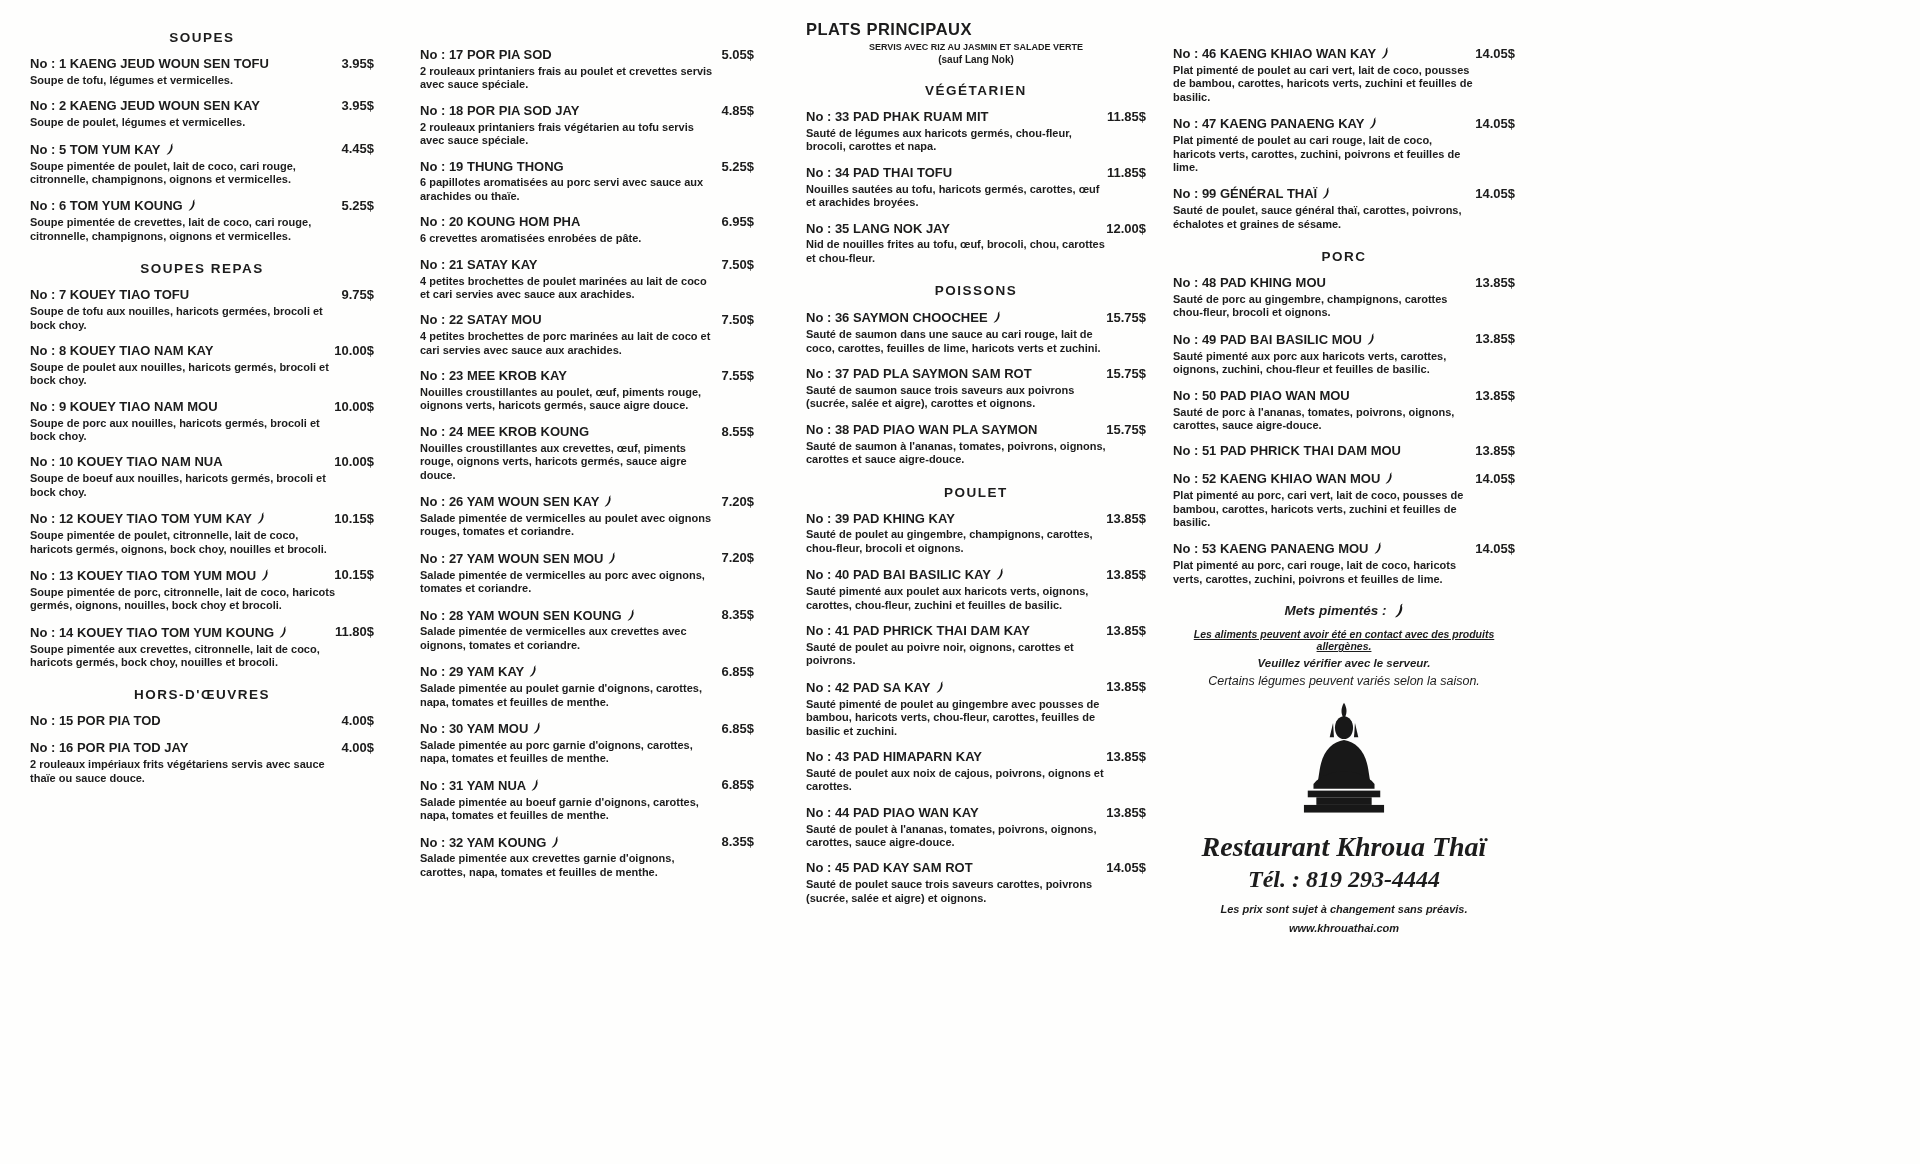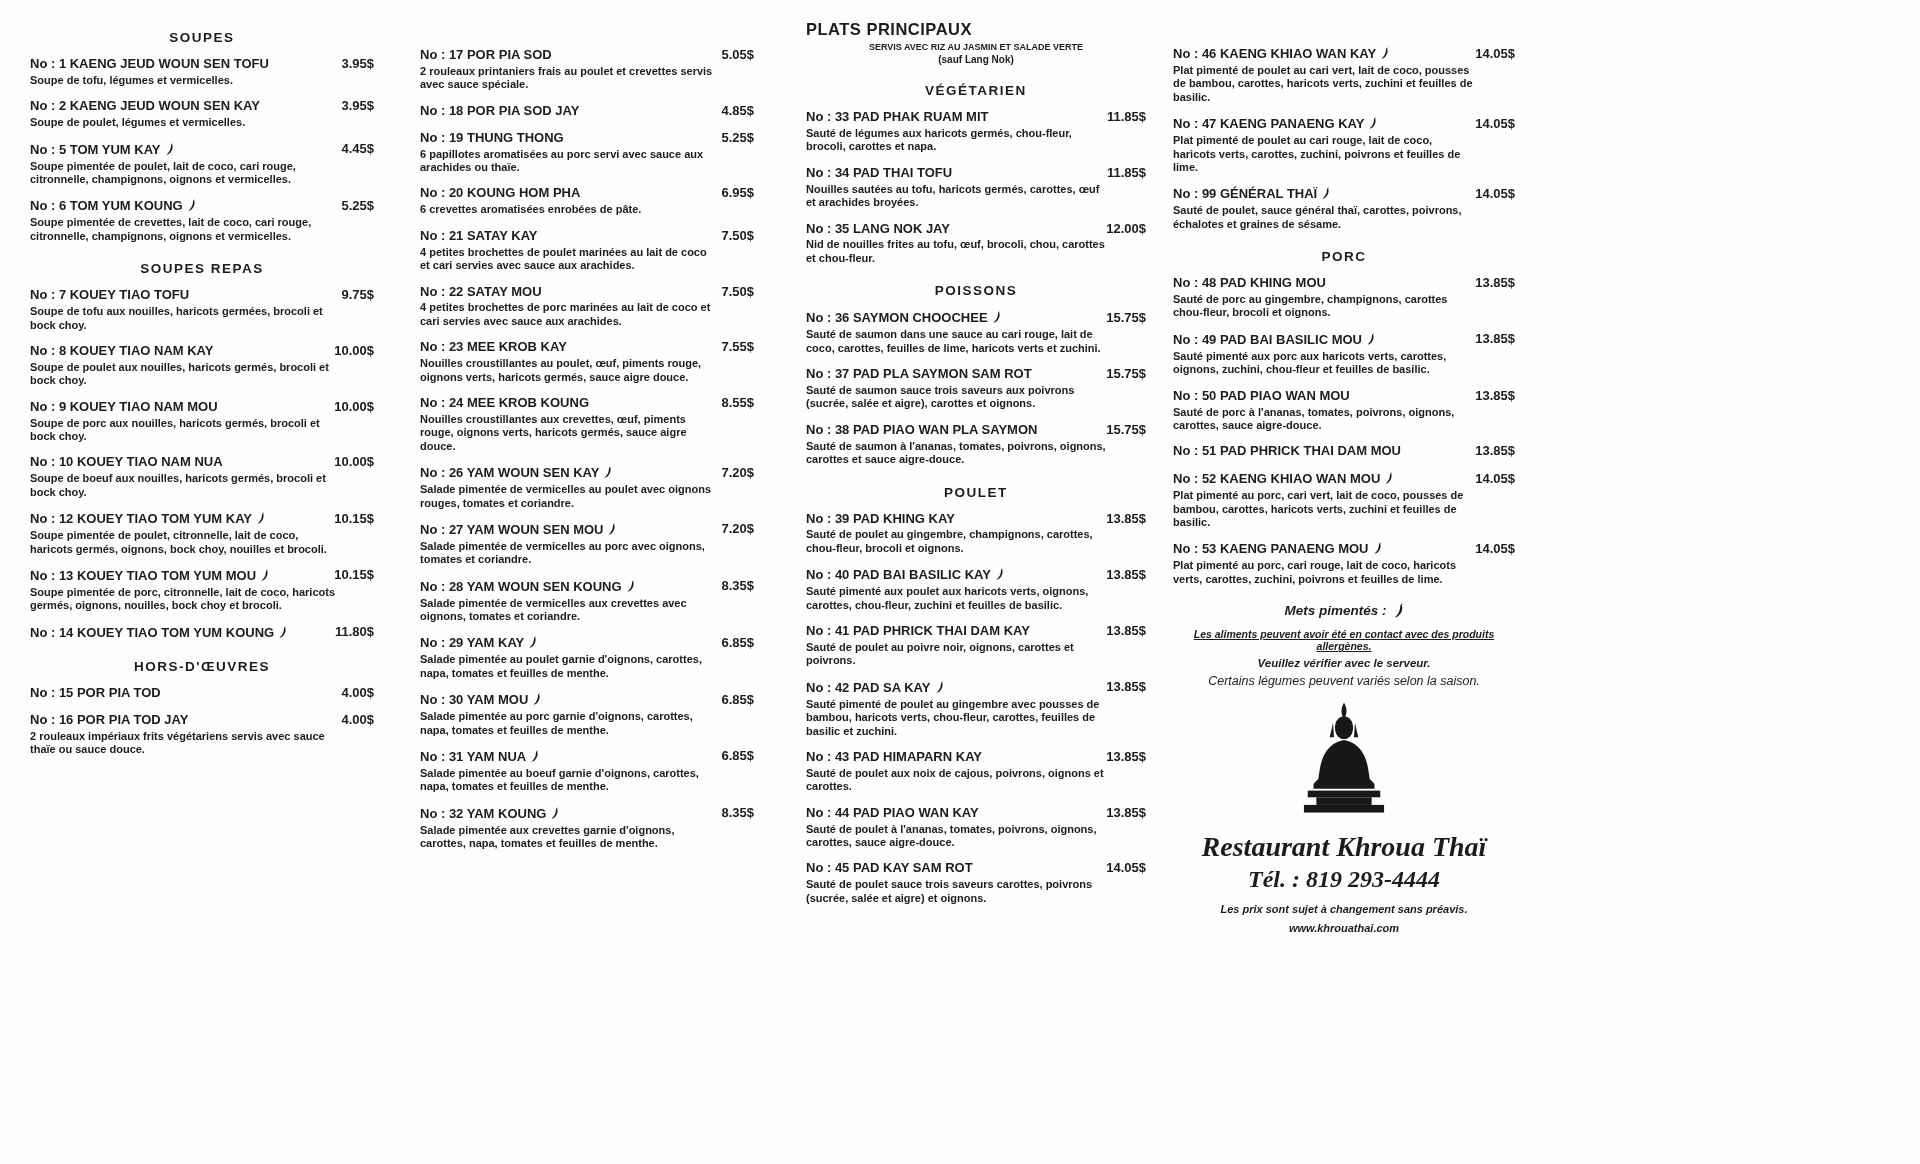--- a/index.html
+++ b/index.html
@@ -140,20 +140,21 @@
         </div>
         <div class="ds">Soupe pimentée de porc, citronnelle, lait de coco, haricots germés, oignons, nouilles, bock choy et brocoli.</div>
       </div>
       <div class="item">
         <div class="row">
           <span class="nm"><span>No : 14 KOUEY TIAO TOM YUM KOUNG</span><svg class="chili" viewBox="0 0 16 22" aria-hidden="true">
               <path d="M10.6,4.6 C10.9,2.6 12.3,1.2 14.2,1 C13.4,1.9 12.9,2.9 12.8,4.1 C14.5,7.6 13.2,12.9 9.6,17.1 C7.4,19.6 4.5,21.2 2.6,20.9 C4.5,19.4 6.8,17.1 8.3,14.3 C9.8,11.4 10.6,7.6 10.6,4.6 Z"></path>
             </svg></span>
           <span class="pr">11.80$</span>
         </div>
+        <div class="ds">Soupe pimentée aux crevettes, citronnelle, lait de coco, haricots germés, bock choy, nouilles et brocoli.</div>
       </div>
       <div class="sec-heading">HORS-D'ŒUVRES</div>
       <div class="item">
         <div class="row">
           <span class="nm"><span>No : 15 POR PIA TOD</span></span>
           <span class="pr">4.00$</span>
         </div>
       </div>
       <div class="item">
         <div class="row">
@@ -170,20 +171,21 @@
           <span class="nm"><span>No : 17 POR PIA SOD</span></span>
           <span class="pr">5.05$</span>
         </div>
         <div class="ds">2 rouleaux printaniers frais au poulet et crevettes servis avec sauce spéciale.</div>
       </div>
       <div class="item">
         <div class="row">
           <span class="nm"><span>No : 18 POR PIA SOD JAY</span></span>
           <span class="pr">4.85$</span>
         </div>
+        <div class="ds">2 rouleaux printaniers frais végétarien au tofu servis avec sauce spéciale.</div>
       </div>
       <div class="item">
         <div class="row">
           <span class="nm"><span>No : 19 THUNG THONG</span></span>
           <span class="pr">5.25$</span>
         </div>
         <div class="ds">6 papillotes aromatisées au porc servi avec sauce aux arachides ou thaïe.</div>
       </div>
       <div class="item">
         <div class="row">

